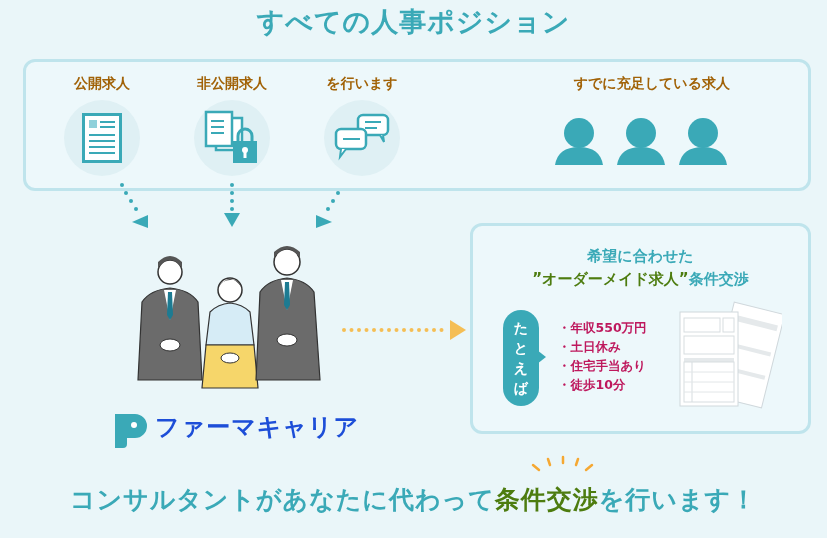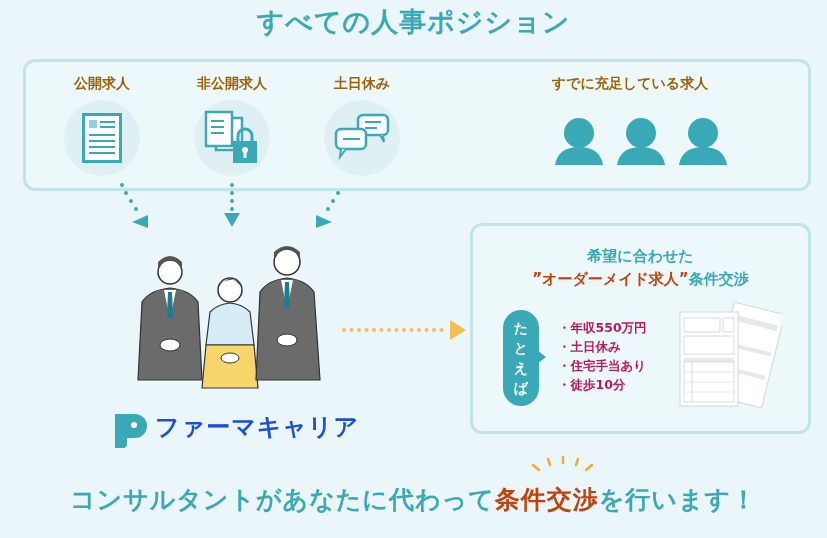--- a/index.html
+++ b/index.html
@@ -26,21 +26,21 @@
     width: 76px; height: 76px; border-radius: 50%; background: #dff0f4;
     display: flex; align-items: center; justify-content: center;
   }
   .person-row { display: flex; gap: 12px; }
   .right-box {
     left: 470px; top: 223px; width: 341px; height: 211px;
     border: 3px solid #bfe4ec; border-radius: 12px; background: #edf8fb;
   }
   .rb-line1 { left: 470px; top: 247px; width: 341px; text-align: center; font-size: 15px; font-weight: bold; color: #3aa9b7; }
   .rb-line2 { left: 470px; top: 270px; width: 341px; text-align: center; font-size: 15px; font-weight: bold; color: #3aa9b7; }
-  .orange { color: #c2410c; }
+  .orange { color: #4d7c0f; }
   .bubble {
     left: 503px; top: 310px; width: 36px; height: 96px;
     background: #3aa9b7; border-radius: 18px; color: #fff;
     font-weight: bold; font-size: 14px;
     display: flex; flex-direction: column; align-items: center; justify-content: center; line-height: 20px;
   }
   .bubble-tail {
     left: 537px; top: 350px; width: 0; height: 0;
     border-top: 7px solid transparent; border-bottom: 7px solid transparent; border-left: 9px solid #3aa9b7;
   }
@@ -80,34 +80,34 @@
     <line x1="9" y1="11" x2="22" y2="11" stroke="#3aa9b7" stroke-width="2"></line>
     <line x1="9" y1="17" x2="22" y2="17" stroke="#3aa9b7" stroke-width="2"></line>
     <line x1="9" y1="23" x2="22" y2="23" stroke="#3aa9b7" stroke-width="2"></line>
     <path d="M36 32 v-6 a7 7 0 0 1 14 0 v6" fill="none" stroke="#3aa9b7" stroke-width="3"></path>
     <rect x="31" y="31" width="24" height="22" fill="#3aa9b7"></rect>
     <circle cx="43" cy="40" r="3" fill="#fff"></circle>
     <rect x="41.5" y="41" width="3" height="7" fill="#fff"></rect>
   </svg>
 </div>
 
-<div class="abs cat-label" style="left:302px;top:75px;">土日休み</div>
+<div class="abs cat-label" style="left:302px;top:75px;">を行います</div>
 <div class="abs circle" style="left:324px;top:100px;">
   <svg width="60" height="50" viewBox="0 0 60 50">
     <rect x="26" y="2" width="30" height="20" rx="5" fill="#fff" stroke="#3aa9b7" stroke-width="2.5"></rect>
     <path d="M48 22 l4 7 l-1 -7" fill="#fff" stroke="#3aa9b7" stroke-width="2"></path>
     <line x1="33" y1="9" x2="49" y2="9" stroke="#3aa9b7" stroke-width="2"></line>
     <line x1="33" y1="15" x2="45" y2="15" stroke="#3aa9b7" stroke-width="2"></line>
     <rect x="4" y="16" width="30" height="20" rx="5" fill="#fff" stroke="#3aa9b7" stroke-width="2.5"></rect>
     <path d="M9 36 l-1 8 l6 -8" fill="#fff" stroke="#3aa9b7" stroke-width="2"></path>
     <line x1="11" y1="26" x2="28" y2="26" stroke="#3aa9b7" stroke-width="2"></line>
   </svg>
 </div>
 
-<div class="abs cat-label" style="left:530px;top:75px;width:200px;">すでに充足している求人</div>
+<div class="abs cat-label" style="left:530px;top:75px;width:200px;text-align:right;">すでに充足している求人</div>
 <div class="abs person-row" style="left:554px;top:117px;">
   <svg width="50" height="48" viewBox="0 0 50 48">
       <circle cx="25" cy="16" r="15" fill="#3aa9b7"></circle>
       <path d="M1 48 Q4 30 25 30 Q46 30 49 48 Z" fill="#3aa9b7"></path>
     </svg>
   <svg width="50" height="48" viewBox="0 0 50 48">
       <circle cx="25" cy="16" r="15" fill="#3aa9b7"></circle>
       <path d="M1 48 Q4 30 25 30 Q46 30 49 48 Z" fill="#3aa9b7"></path>
     </svg>
   <svg width="50" height="48" viewBox="0 0 50 48">

